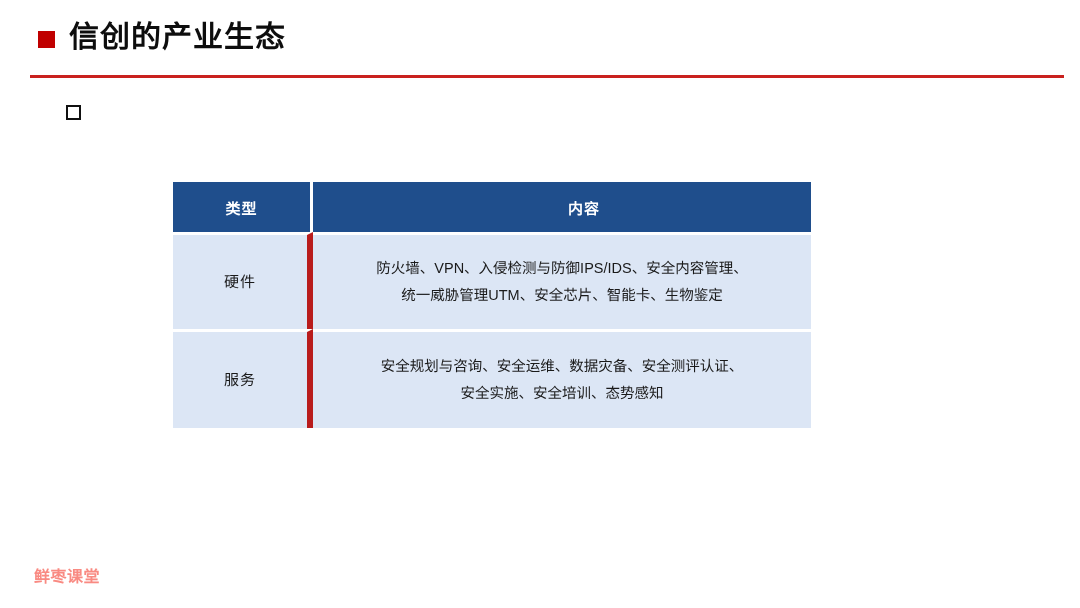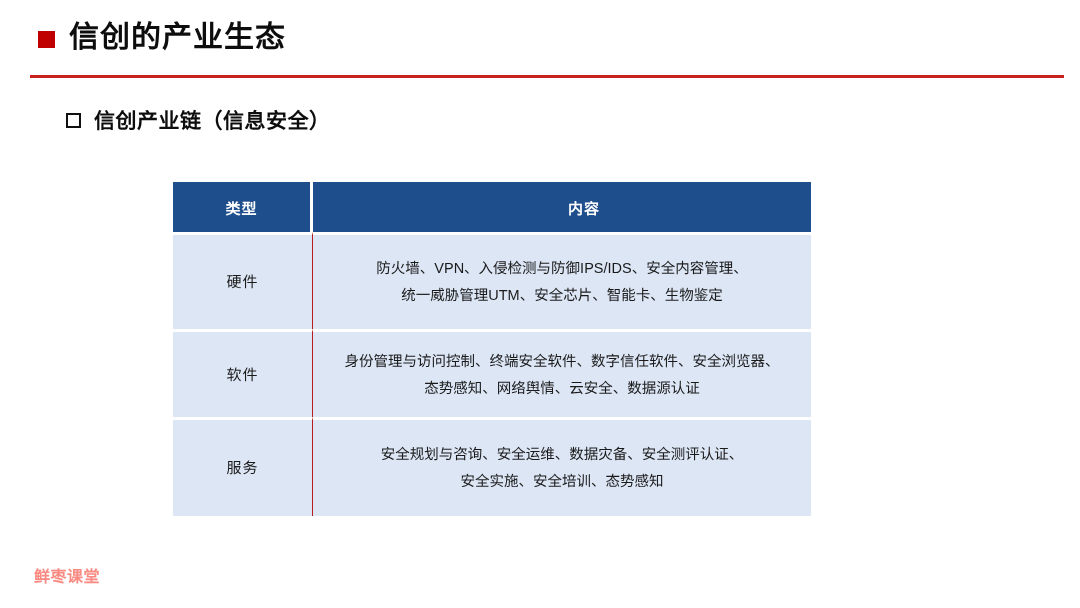--- a/index.html
+++ b/index.html
@@ -116,21 +116,21 @@
     border-right: 3px solid #ffffff;
   }
   thead th:last-child { border-right: none; padding-left: 44px; }
 
   tbody td {
     background: #dce6f5;
     color: #1a1a1a;
     font-size: 14.5px;
     line-height: 1.85;
     border-top: 3px solid #ffffff;
-    border-right: 1px solid #b91c1c;
+    border-right: 6px solid #b91c1c;
   }
   tbody td:last-child { border-right: none; margin-left: 45px; }
 
   tbody tr.row-hardware td { height: 94px; }
   tbody tr.row-software td { height: 85px; }
   tbody tr.row-service  td { height: 96px; }
 
   .type-label {
     font-size: 15px;
     letter-spacing: 1px;
@@ -161,21 +161,20 @@
 <div class="slide">
 
   <div class="title-row">
     <span class="title-bullet"></span>
     <span class="title-text">信创的产业生态</span>
   </div>
   <div class="title-rule"></div>
 
   <div class="subtitle-row">
     <span class="subtitle-bullet"></span>
-    <span class="subtitle-text">信创产业链（信息安全）</span>
   </div>
 
   <div class="table-wrap">
     <table class="info-table">
       <colgroup>
         <col class="col-type">
         <col class="col-content">
       </colgroup>
       <thead>
         <tr>
@@ -184,27 +183,20 @@
         </tr>
       </thead>
       <tbody>
         <tr class="row-hardware">
           <td class="type-label">硬件</td>
           <td class="content-cell">
             <span class="content-line">防火墙、VPN、入侵检测与防御IPS/IDS、安全内容管理、</span>
             <span class="content-line">统一威胁管理UTM、安全芯片、智能卡、生物鉴定</span>
           </td>
         </tr>
-        <tr class="row-software">
-          <td class="type-label">软件</td>
-          <td class="content-cell">
-            <span class="content-line">身份管理与访问控制、终端安全软件、数字信任软件、安全浏览器、</span>
-            <span class="content-line">态势感知、网络舆情、云安全、数据源认证</span>
-          </td>
-        </tr>
         <tr class="row-service">
           <td class="type-label">服务</td>
           <td class="content-cell">
             <span class="content-line">安全规划与咨询、安全运维、数据灾备、安全测评认证、</span>
             <span class="content-line">安全实施、安全培训、态势感知</span>
           </td>
         </tr>
       </tbody>
     </table>
   </div>

